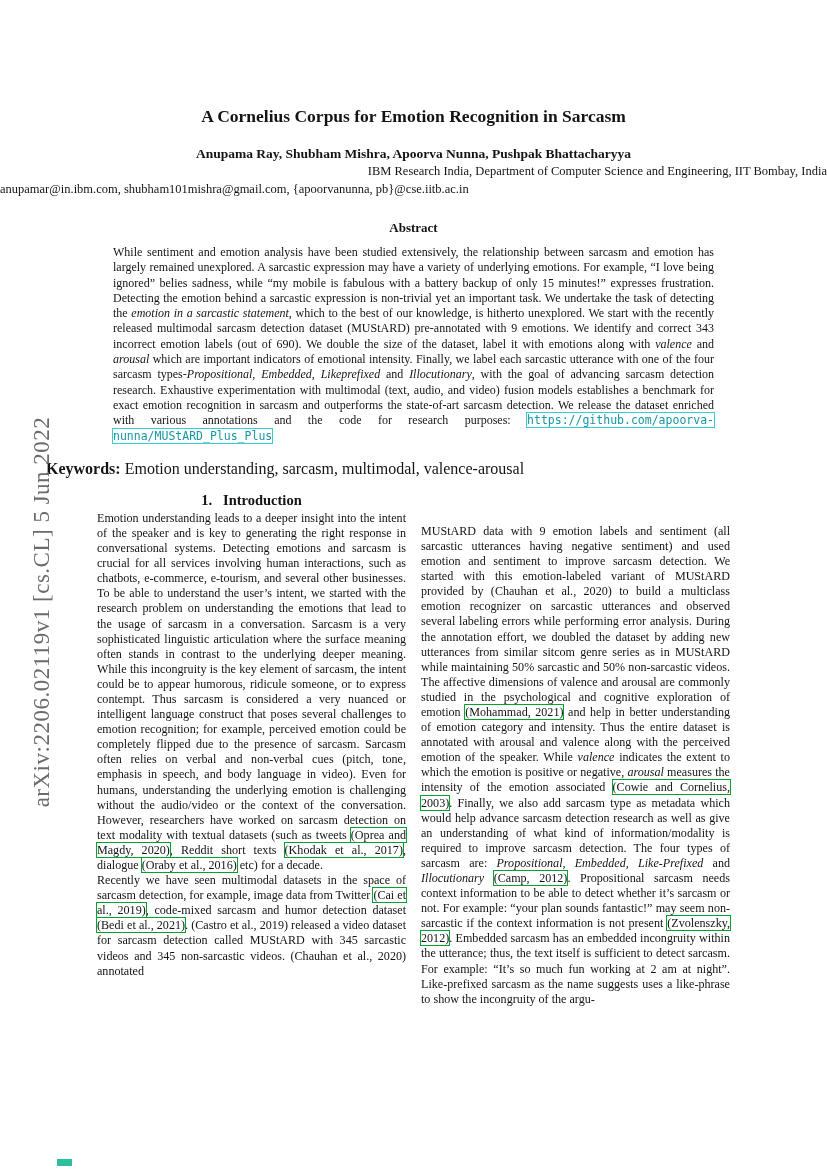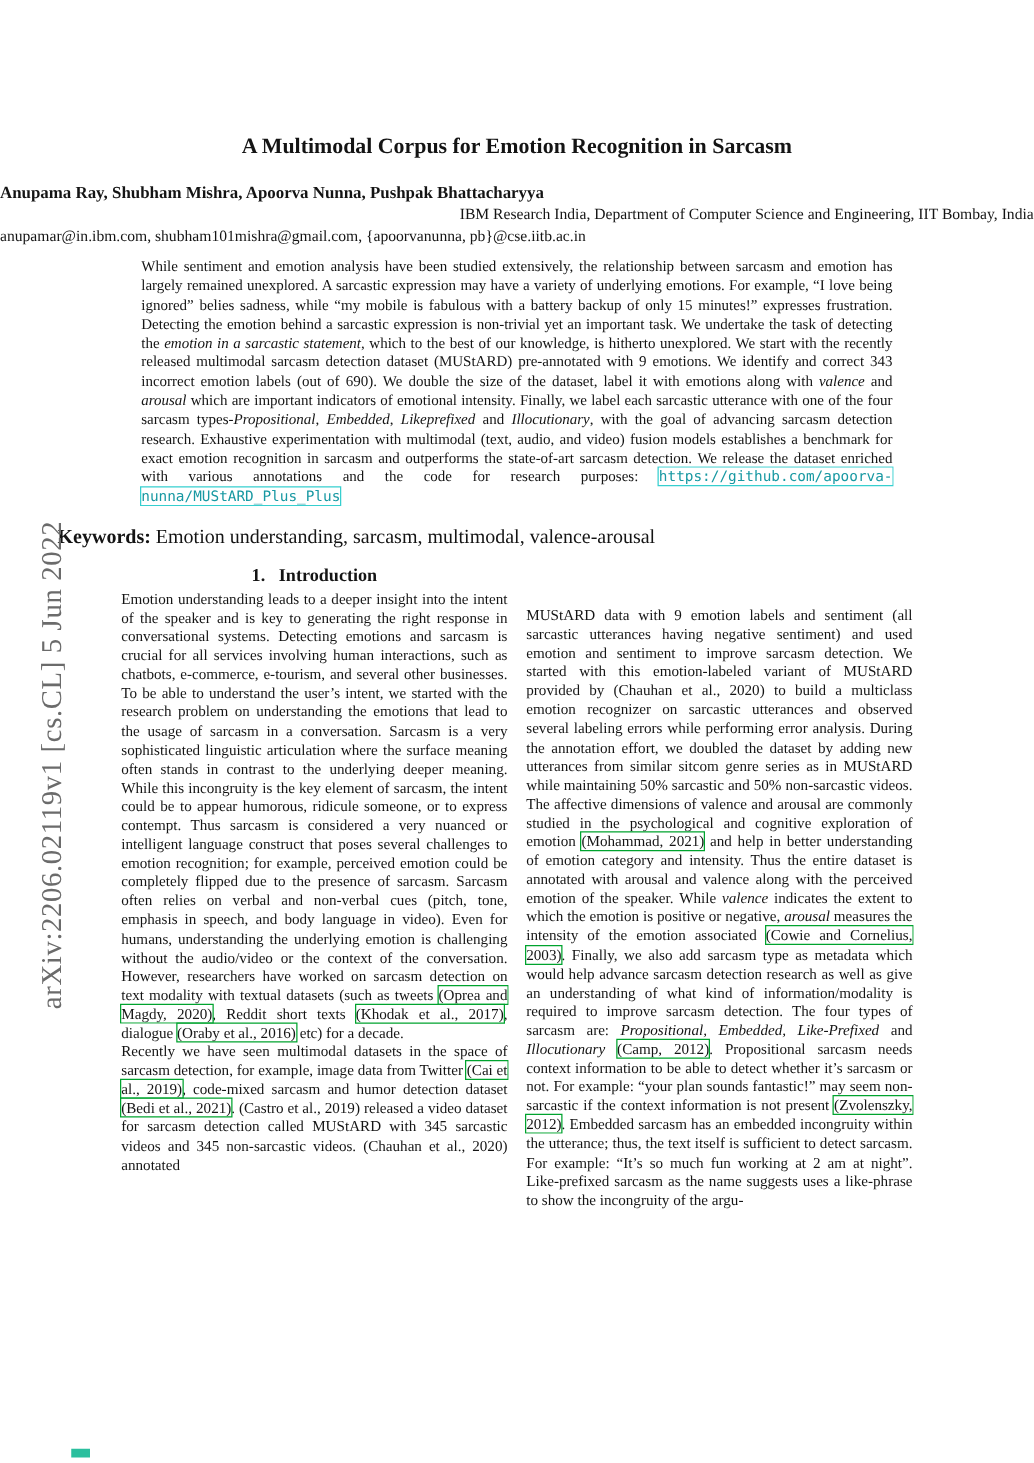--- a/index.html
+++ b/index.html
@@ -11,21 +11,21 @@
   .page { position:absolute; inset:0; }
 
   .arxiv-side {
     position:absolute; left:42px; top:612px;
     transform:translate(-50%,-50%) rotate(-90deg);
     white-space:nowrap; font-size:23px; letter-spacing:0.5px;
     color:var(--arxiv-text,#6b6b6b);
   }
 
   .title { font-size:17.5px; font-weight:bold; text-align:center; margin:106px 90px 0; }
-  .authors { font-size:13.5px; font-weight:bold; text-align:left; margin-top:19px; }
+  .authors { font-size:13.5px; font-weight:bold; text-align:center; margin-top:19px; }
   .affiliation { font-size:12.5px; text-align:right; margin-top:2px; }
   .emails { font-size:12.5px; text-align:left; margin-top:3px; }
 
   .abstract-heading { font-size:13px; font-weight:bold; text-align:center; margin-top:23px; }
   .abstract-body {
     font-size:12px; line-height:15.3px; text-align:justify;
     margin:9px 113px 0;
   }
   .keywords { font-size:16px; margin:16px 46px 0; }
   .keywords .label { font-weight:bold; }
@@ -55,28 +55,29 @@
     background:var(--footer-mark,#2bbf9e);
   }
 </style>
 </head>
 <body>
 
 <div class="page">
 
   <div class="arxiv-side">arXiv:2206.02119v1  [cs.CL]  5 Jun 2022</div>
 
-  <h1 class="title">A Multimodal Corpus for Emotion Recognition in Sarcasm</h1>
+  <h1 class="title">A Cornelius Corpus for Emotion Recognition in Sarcasm</h1>
 
   <div class="authors">Anupama Ray, Shubham Mishra, Apoorva Nunna, Pushpak Bhattacharyya</div>
 
   <div class="affiliation">IBM Research India, Department of Computer Science and Engineering, IIT Bombay, India</div>
 
   <div class="emails">anupamar@in.ibm.com, shubham101mishra@gmail.com, {apoorvanunna, pb}@cse.iitb.ac.in</div>
 
+  <div class="abstract-heading">Abstract</div>
 
   <div class="abstract-body"><span>While sentiment and emotion analysis have been studied extensively, the relationship between sarcasm and emotion has largely remained unexplored. A sarcastic expression may have a variety of underlying emotions. For example, “I love being ignored” belies sadness, while “my mobile is fabulous with a battery backup of only 15 minutes!” expresses frustration. Detecting the emotion behind a sarcastic expression is non-trivial yet an important task. We undertake the task of detecting the </span><span class="it">emotion in a sarcastic statement</span><span>, which to the best of our knowledge, is hitherto unexplored. We start with the recently released multimodal sarcasm detection dataset (MUStARD) pre-annotated with 9 emotions. We identify and correct 343 incorrect emotion labels (out of 690). We double the size of the dataset, label it with emotions along with </span><span class="it">valence</span><span> and </span><span class="it">arousal</span><span> which are important indicators of emotional intensity. Finally, we label each sarcastic utterance with one of the four sarcasm types-</span><span class="it">Propositional</span><span>, </span><span class="it">Embedded</span><span>, </span><span class="it">Likeprefixed</span><span> and </span><span class="it">Illocutionary</span><span>, with the goal of advancing sarcasm detection research. Exhaustive experimentation with multimodal (text, audio, and video) fusion models establishes a benchmark for exact emotion recognition in sarcasm and outperforms the state-of-art sarcasm detection. We release the dataset enriched with various annotations and the code for research purposes: </span><span class="url">https://github.com/apoorva-nunna/MUStARD_Plus_Plus</span></div>
 
   <div class="keywords">
     <span class="label">Keywords: </span><span>Emotion understanding, sarcasm, multimodal, valence-arousal</span>
   </div>
 
   <div class="columns">
     <div class="col col-left">
       <div class="section-heading">1.&nbsp;&nbsp;&nbsp;Introduction</div>

